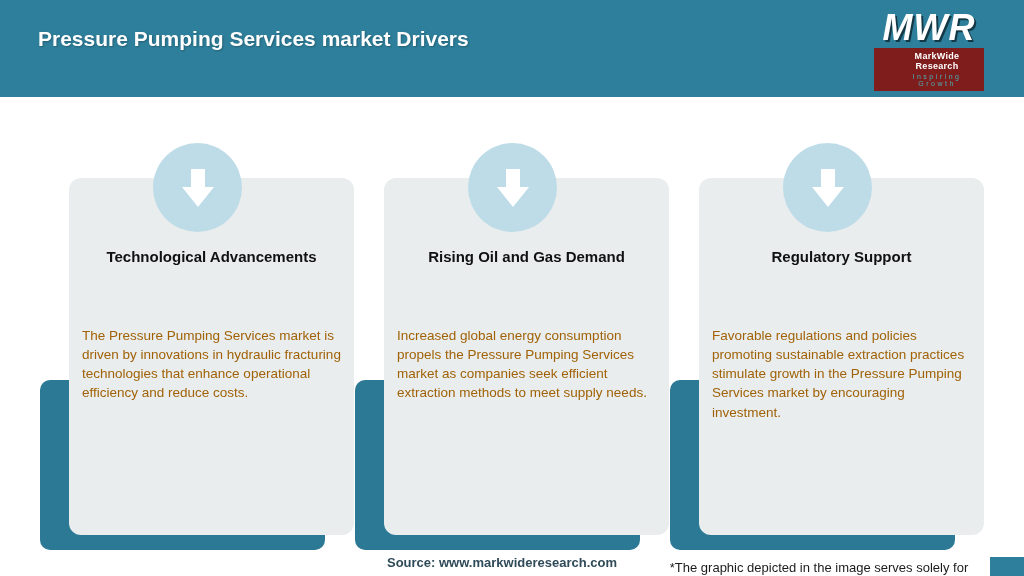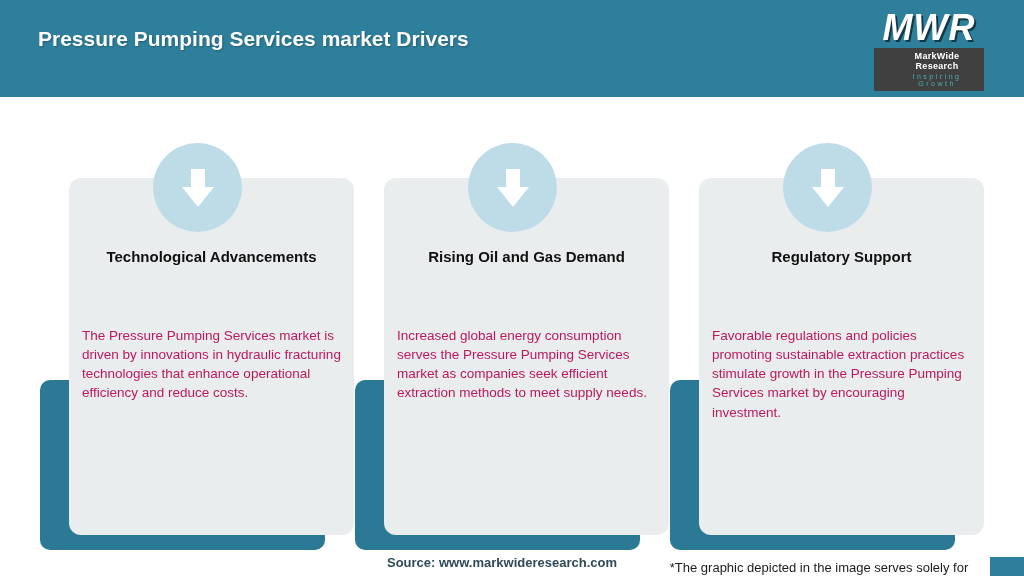--- a/index.html
+++ b/index.html
@@ -23,21 +23,21 @@
     text-shadow: 1px 1px 2px rgba(0,0,0,0.25);
   }
   .logo {
     position: absolute; right: 40px; top: 10px; width: 110px; text-align: center;
   }
   .logo-acronym {
     color: #ffffff; font-size: 36px; font-weight: bold; font-style: italic;
     letter-spacing: 1px; line-height: 1; text-shadow: 2px 2px 0 rgba(0,0,0,0.55);
   }
   .logo-band {
-    background: #404040; margin-top: 2px; padding: 3px 4px 4px 20px;
+    background: #7f1d1d; margin-top: 2px; padding: 3px 4px 4px 20px;
   }
   .logo-name {
     color: #ffffff; font-size: 9px; font-weight: bold; letter-spacing: 0.3px;
     display: block;
   }
   .logo-tagline {
     color: #49b0b5; font-size: 7px; letter-spacing: 2.5px; display: block; margin-top: 2px;
   }
 
   
@@ -49,21 +49,21 @@
   .card {
     position: absolute; left: 15px; top: 35px; width: 285px; height: 357px;
     background: #e9edee; border-radius: 12px; margin-left: 14px;
   }
   .card-title {
     position: absolute; left: 0; top: 70px; width: 100%;
     text-align: center; font-size: 15px; font-weight: bold; color: #111111;
   }
   .card-body {
     position: absolute; left: 13px; top: 148px; width: 260px;
-    font-size: 13.5px; line-height: 1.42; color: #be185d;
+    font-size: 13.5px; line-height: 1.42; color: #a16207;
   }
   .icon-circle {
     position: absolute; left: 113px; top: 0; width: 89px; height: 89px;
     background: #bedce8; border-radius: 50%;
     display: flex; align-items: center; justify-content: center;
   }
   .icon-circle svg { display: block; }
 
   
   .footer-source {
@@ -105,21 +105,21 @@
       <svg width="40" height="46" viewBox="0 0 40 46">
         <path d="M13 4 h14 v18 h9 L20 42 L4 22 h9 Z" fill="#ffffff"></path>
       </svg>
     </div>
   </div>
 
   <div class="card-group" style="left:355px">
     <div class="card-shadow"></div>
     <div class="card">
       <div class="card-title">Rising Oil and Gas Demand</div>
-      <div class="card-body">Increased global energy consumption serves the Pressure Pumping Services market as companies seek efficient extraction methods to meet supply needs.</div>
+      <div class="card-body">Increased global energy consumption propels the Pressure Pumping Services market as companies seek efficient extraction methods to meet supply needs.</div>
     </div>
     <div class="icon-circle">
       <svg width="40" height="46" viewBox="0 0 40 46">
         <path d="M13 4 h14 v18 h9 L20 42 L4 22 h9 Z" fill="#ffffff"></path>
       </svg>
     </div>
   </div>
 
   <div class="card-group" style="left:670px">
     <div class="card-shadow"></div>

